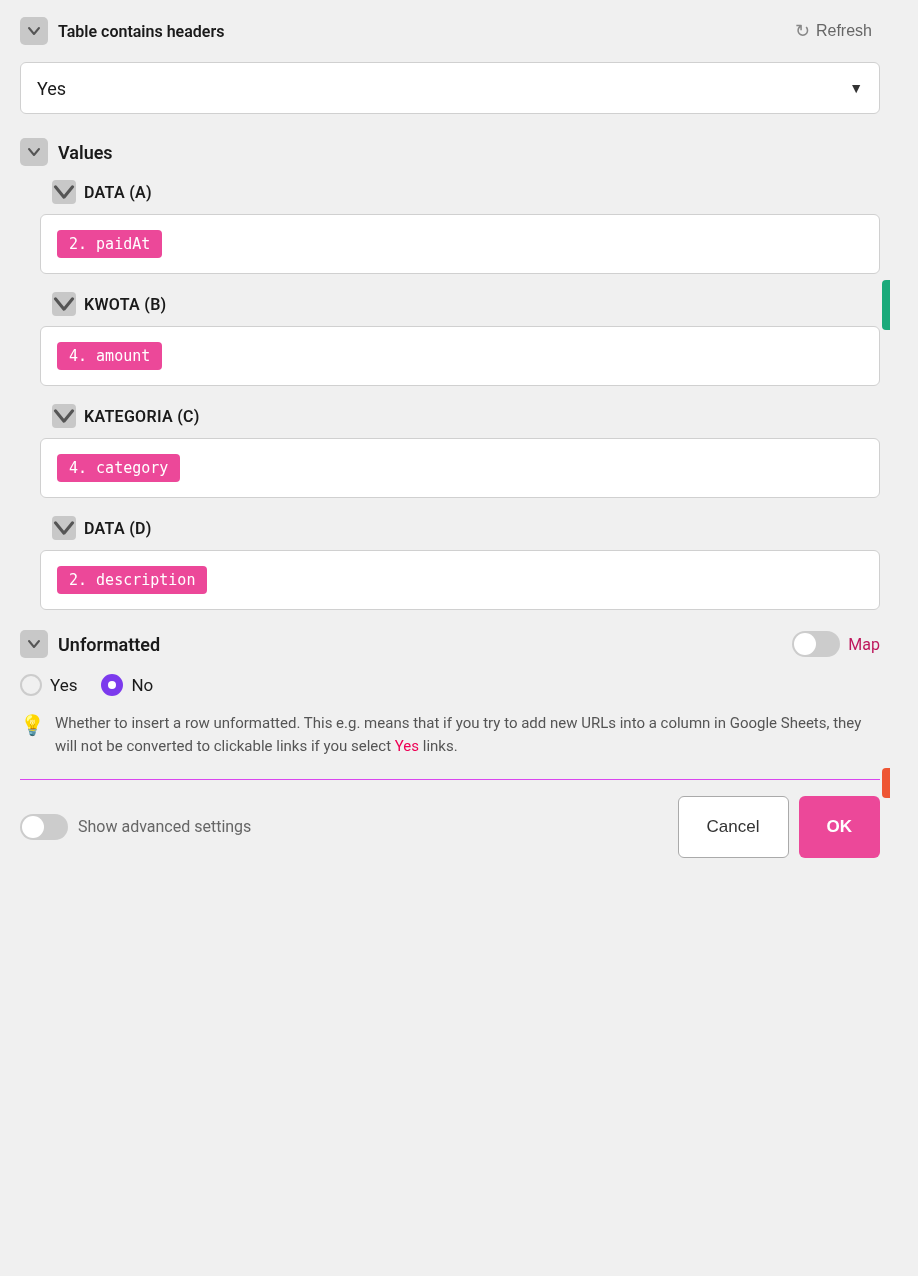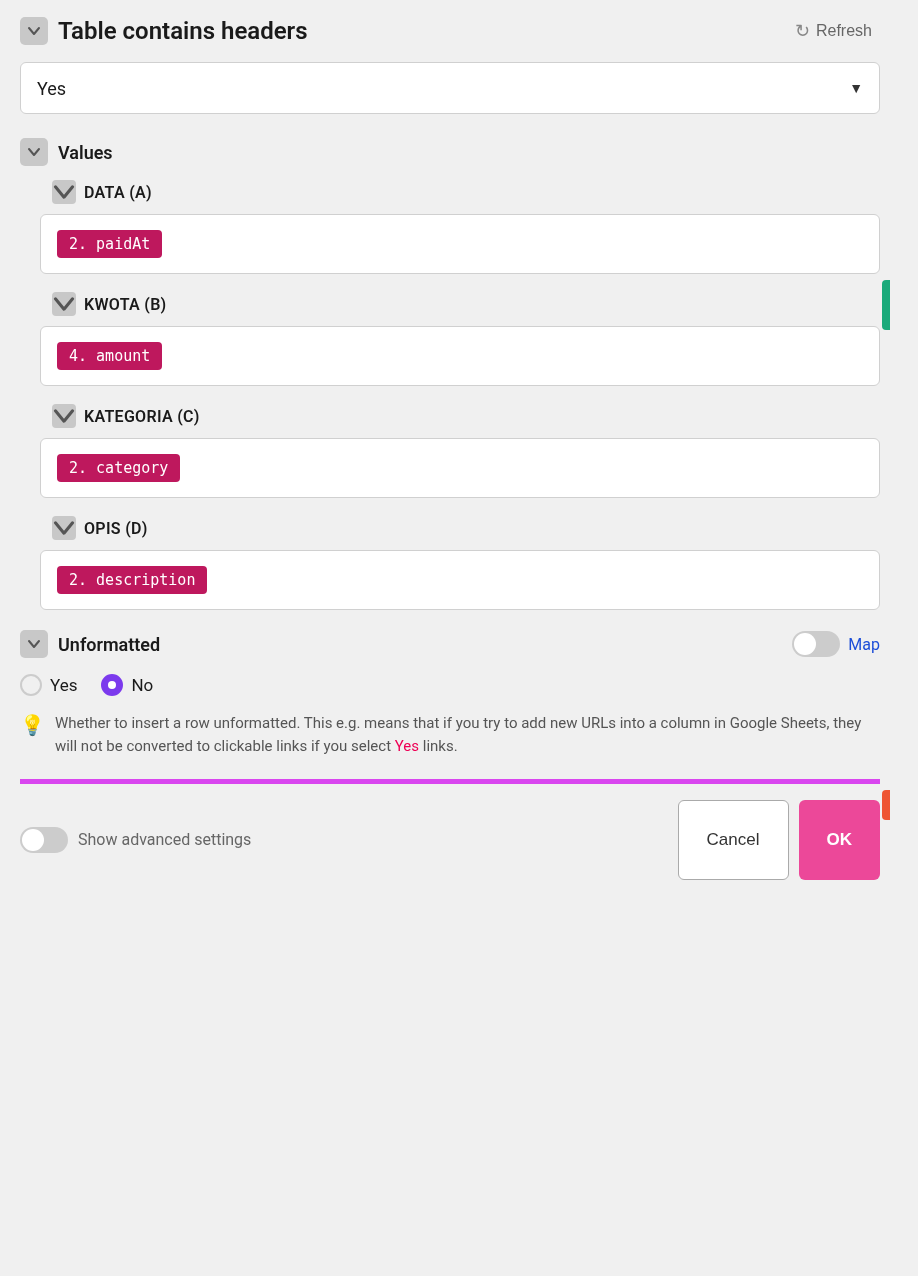--- a/index.html
+++ b/index.html
@@ -38,21 +38,21 @@
       align-items: center;
       justify-content: center;
       cursor: pointer;
       flex-shrink: 0;
     }
     .collapse-btn svg {
       width: 14px;
       height: 14px;
     }
     .section-title {
-      font-size: 24px;
+      font-size: 16px;
       font-weight: 600;
       color: #1a1a1a;
     }
     .refresh-btn {
       display: flex;
       align-items: center;
       gap: 6px;
       color: #666;
       font-size: 16px;
       cursor: pointer;
@@ -135,21 +135,21 @@
       border: 1.5px solid #d0d0d0;
       border-radius: 6px;
       min-height: 60px;
       padding: 12px 16px;
       display: flex;
       align-items: center;
       flex-wrap: wrap;
       gap: 6px;
     }
     .tag {
-      background: #be185d;
+      background: #ec4899;
       color: white;
       border-radius: 4px;
       padding: 5px 12px;
       font-size: 15px;
       font-family: monospace;
       font-weight: 500;
       white-space: nowrap;
     }
     
     .unformatted-section {
@@ -193,21 +193,21 @@
       height: 22px;
       background: white;
       border-radius: 50%;
       position: absolute;
       top: 2px;
       left: 2px;
       transition: left 0.2s;
     }
     .map-label {
       font-size: 16px;
-      color: #1d4ed8;
+      color: #be185d;
     }
     
     .radio-row {
       display: flex;
       align-items: center;
       gap: 24px;
       margin-bottom: 16px;
     }
     .radio-option {
       display: flex;
@@ -261,38 +261,38 @@
     .info-link {
       color: #e05;
       text-decoration: none;
     }
     
     .bottom-bar {
       display: flex;
       align-items: center;
       justify-content: space-between;
       padding-top: 16px;
-      border-top: 5px solid #d946ef;
+      border-top: 1px solid #d946ef;
       margin-top: 10px;
     }
     .advanced-toggle-row {
       display: flex;
       align-items: center;
       gap: 10px;
     }
     .advanced-label {
       font-size: 16px;
       color: #666;
     }
     .button-group {
       display: flex;
       gap: 10px;
     }
     .cancel-btn {
-      padding: 29px 28px;
+      padding: 20px 28px;
       font-size: 17px;
       border: 1.5px solid #aaa;
       background: white;
       border-radius: 6px;
       cursor: pointer;
       color: #333;
       font-weight: 500;
     }
     .ok-btn {
       padding: 12px 28px;
@@ -391,32 +391,32 @@
     <div class="sub-section">
       <div class="sub-header">
         <div class="sub-collapse-btn">
           <svg viewBox="0 0 14 14" fill="none">
             <polyline points="2,4 7,10 12,4" stroke="#555" stroke-width="1.8" stroke-linecap="round" stroke-linejoin="round"></polyline>
           </svg>
         </div>
         <span class="sub-title">KATEGORIA (C)</span>
       </div>
       <div class="tag-field">
-        <span class="tag">2. category</span>
+        <span class="tag">4. category</span>
       </div>
     </div>
 
     <div class="sub-section">
       <div class="sub-header">
         <div class="sub-collapse-btn">
           <svg viewBox="0 0 14 14" fill="none">
             <polyline points="2,4 7,10 12,4" stroke="#555" stroke-width="1.8" stroke-linecap="round" stroke-linejoin="round"></polyline>
           </svg>
         </div>
-        <span class="sub-title">OPIS (D)</span>
+        <span class="sub-title">DATA (D)</span>
       </div>
       <div class="tag-field">
         <span class="tag">2. description</span>
       </div>
     </div>
   </div>
 
   <div class="unformatted-section">
     <div class="unformatted-header">
       <div class="unformatted-left">

